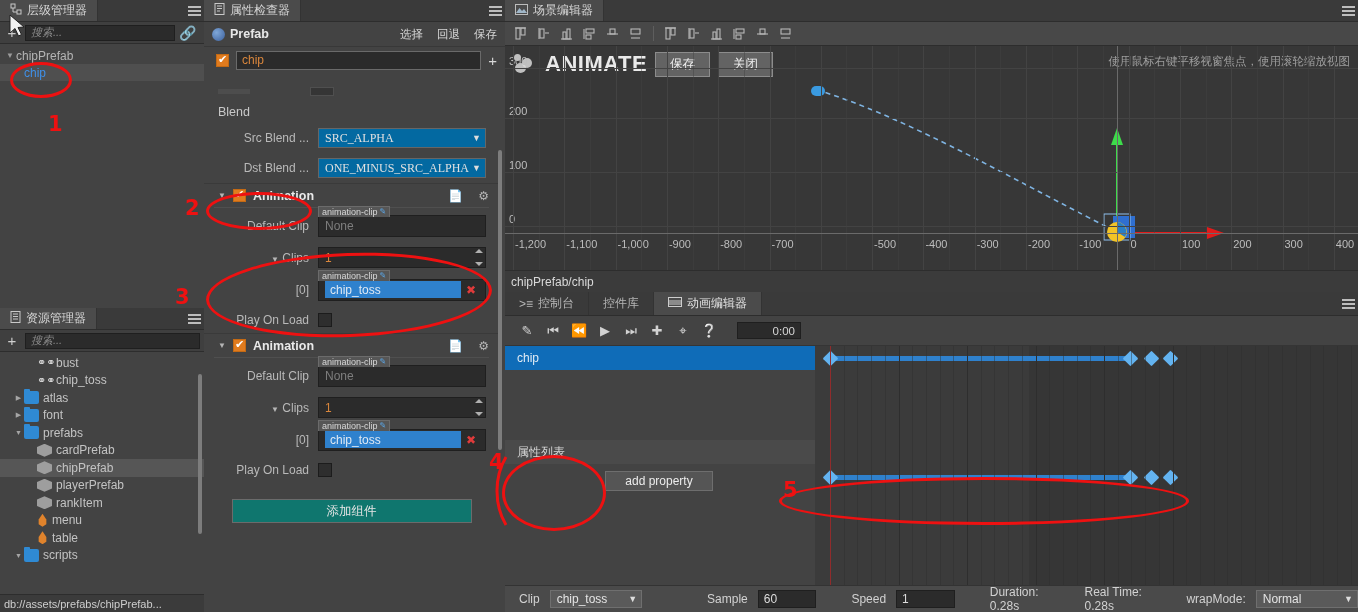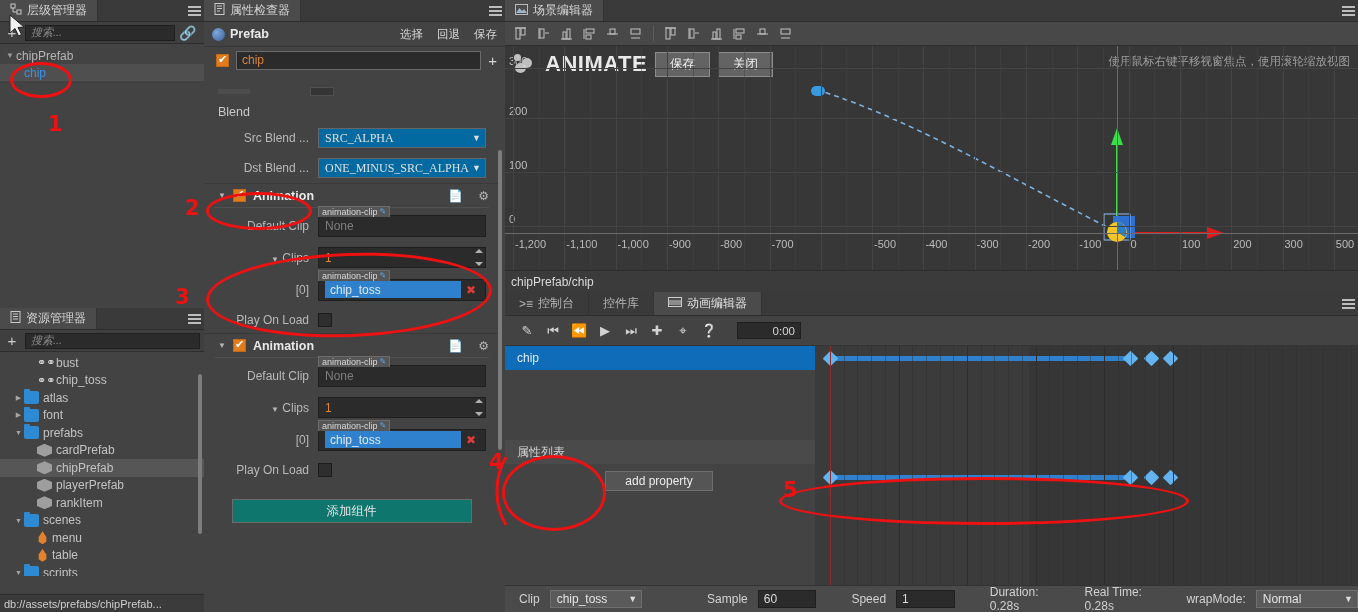--- a/index.html
+++ b/index.html
@@ -316,25 +316,20 @@
         <div class="a-row" style="padding-left: 26px;">
           <span class="a-caret"></span>
           <span class="ic ic-prefab"></span>
           <span>playerPrefab</span>
         </div>
         <div class="a-row" style="padding-left: 26px;">
           <span class="a-caret"></span>
           <span class="ic ic-prefab"></span>
           <span>rankItem</span>
         </div>
-        <div class="a-row" style="padding-left: 13px;">
-          <span class="a-caret">▼</span>
-          <span class="ic ic-folder"></span>
-          <span>scenes</span>
-        </div>
         <div class="a-row" style="padding-left: 26px;">
           <span class="a-caret"></span>
           <span class="ic ic-scene"></span>
           <span>menu</span>
         </div>
         <div class="a-row" style="padding-left: 26px;">
           <span class="a-caret"></span>
           <span class="ic ic-scene"></span>
           <span>table</span>
         </div>
@@ -658,21 +653,21 @@
           <div class="tick" style="left: 301px; top: 192px; margin-top: 47px;">-600</div>
           <div class="tick" style="left: 369.1px; top: 192px;">-500</div>
           <div class="tick" style="left: 420.4px; top: 192px;">-400</div>
           <div class="tick" style="left: 471.7px; top: 192px;">-300</div>
           <div class="tick" style="left: 523px; top: 192px;">-200</div>
           <div class="tick" style="left: 574.3px; top: 192px;">-100</div>
           <div class="tick" style="left: 625.6px; top: 192px;">0</div>
           <div class="tick" style="left: 676.9px; top: 192px;">100</div>
           <div class="tick" style="left: 728.2px; top: 192px;">200</div>
           <div class="tick" style="left: 779.5px; top: 192px;">300</div>
-          <div class="tick" style="left: 830.8px; top: 192px;">500</div>
+          <div class="tick" style="left: 830.8px; top: 192px;">400</div>
           <div class="tick" style="left: 4px; top: 9px;">300</div>
           <div class="tick" style="left: 4px; top: 59px;">200</div>
           <div class="tick" style="left: 4px; top: 113px;">100</div>
           <div class="tick" style="left: 4px; top: 167px;">0</div>
         </div>
     <div class="grid-v" style="left: 8px;"></div>
         <div class="grid-v" style="left: 59.3px;"></div>
         <div class="grid-v" style="left: 110.6px;"></div>
         <div class="grid-v" style="left: 161.9px;"></div>
         <div class="grid-v" style="left: 213.2px;"></div>

